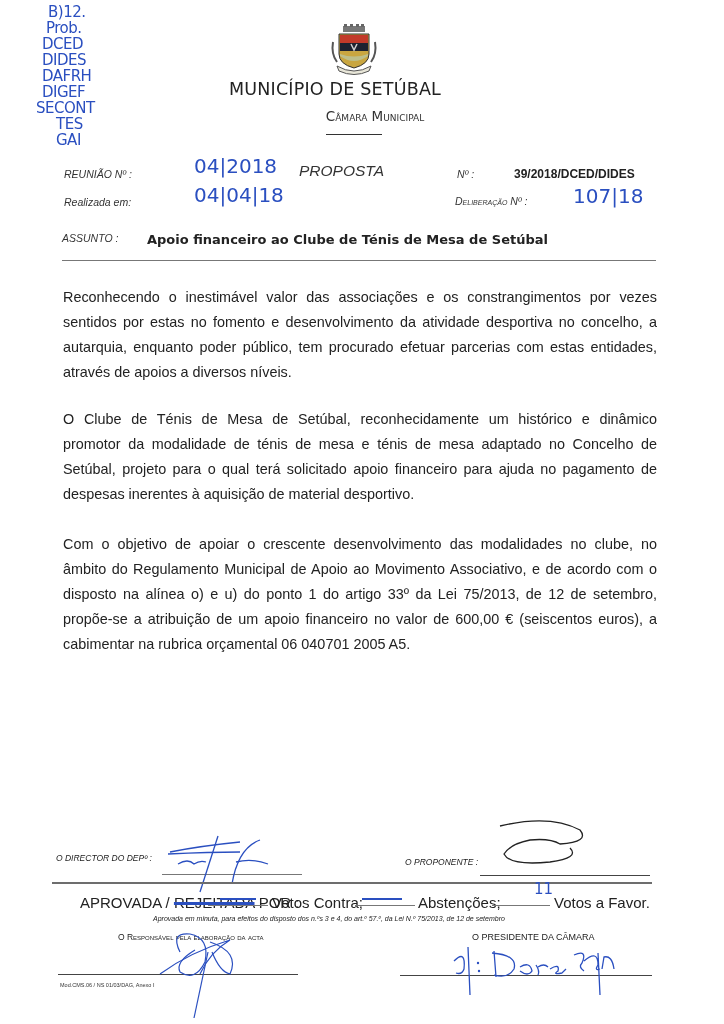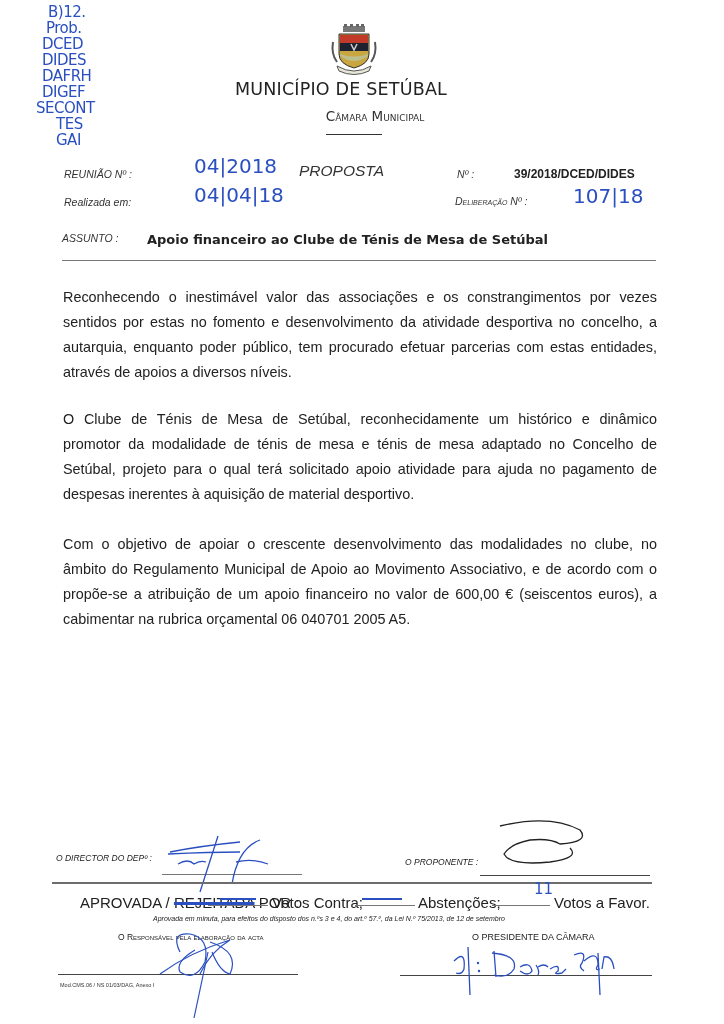--- a/index.html
+++ b/index.html
@@ -2,21 +2,21 @@
 <html><head>
   <meta charset="utf-8">
   <style>
     html, body { margin: 0; padding: 0; background: #ffffff; }
     body { width: 724px; height: 1024px; position: relative; overflow: hidden; font-family: "Liberation Sans", sans-serif; color: #1a1a1a; }
     .abs { position: absolute; }
     .hand { font-family: "DejaVu Sans", sans-serif; color: #2a4fc0; font-weight: normal; margin-left: 26px; }
     .margin-notes { left: 10px; top: 4px; width: 80px; line-height: 16px; font-size: 15px; letter-spacing: -0.5px; }
     .margin-notes div { white-space: nowrap; }
     .crest { left: 329px; top: 24px; width: 50px; height: 52px; }
-    .title1 { left: 8px; width: 636px; top: 79px; text-align: center; font-family: "DejaVu Sans", sans-serif; font-size: 17.5px; letter-spacing: 0.2px; color: #222; padding-left: 30px; box-sizing: border-box; }
+    .title1 { left: 2px; width: 636px; top: 79px; text-align: center; font-family: "DejaVu Sans", sans-serif; font-size: 17.5px; letter-spacing: 0.2px; color: #222; padding-left: 30px; box-sizing: border-box; }
     .title2 { left: 0; width: 724px; top: 108px; text-align: center; font-family: "DejaVu Sans", sans-serif; font-size: 13.5px; color: #333; padding-left: 26px; box-sizing: border-box; font-variant: small-caps; }
     .title-rule { left: 326px; top: 134px; width: 56px; height: 1px; background: #333; }
     .lbl-it { font-style: italic; font-size: 10.5px; color: #333; }
     .lbl-sc { font-style: italic; font-size: 10.5px; color: #333; font-variant: small-caps; }
     .proposta { left: 299px; top: 162px; font-style: italic; font-size: 15.5px; color: #333; }
     .refno { left: 514px; top: 167px; font-weight: bold; font-size: 12px; color: #222; }
     .hw-big { font-size: 20px; }
     .assunto-lbl { left: 62px; top: 232px; }
     .assunto-val { left: 147px; top: 232px; font-family: "DejaVu Sans", sans-serif; font-weight: bold; font-size: 13px; color: #222; }
     .assunto-rule { left: 62px; top: 260px; width: 594px; height: 1px; background: #777; }
@@ -82,26 +82,27 @@
 
 <div class="abs para" style="top:285px;">
   <span class="line">Reconhecendo o inestimável valor das associações e os constrangimentos por vezes</span>
   <span class="line">sentidos por estas no fomento e desenvolvimento da atividade desportiva no concelho, a</span>
   <span class="line">autarquia, enquanto poder público, tem procurado efetuar parcerias com estas entidades,</span>
   <span class="line last">através de apoios a diversos níveis.</span>
 </div>
 <div class="abs para" style="top:407px;">
   <span class="line">O Clube de Ténis de Mesa de Setúbal, reconhecidamente um histórico e dinâmico</span>
   <span class="line">promotor da modalidade de ténis de mesa e ténis de mesa adaptado no Concelho de</span>
-  <span class="line">Setúbal, projeto para o qual terá solicitado apoio atividade para ajuda no pagamento de</span>
+  <span class="line">Setúbal, projeto para o qual terá solicitado apoio financeiro para ajuda no pagamento de</span>
   <span class="line last">despesas inerentes à aquisição de material desportivo.</span>
 </div>
 <div class="abs para" style="top:532px;">
   <span class="line">Com o objetivo de apoiar o crescente desenvolvimento das modalidades no clube, no</span>
   <span class="line">âmbito do Regulamento Municipal de Apoio ao Movimento Associativo, e de acordo com o</span>
+  <span class="line">disposto na alínea o) e u) do ponto 1 do artigo 33º da Lei 75/2013, de 12 de setembro,</span>
   <span class="line">propõe-se a atribuição de um apoio financeiro no valor de 600,00 € (seiscentos euros), a</span>
   <span class="line last">cabimentar na rubrica orçamental 06 040701 2005 A5.</span>
 </div>
 
 <div class="abs small-it" style="left:56px; top:853px;">O DIRECTOR DO DEPº :</div>
 <div class="abs thin-rule" style="left:162px; top:874px; width:140px; background:#777;"></div>
 <svg class="sig" style="left:160px; top:832px;" width="110" height="60">
   <path d="M10 20 Q40 14 80 10 M8 22 Q50 20 80 20" stroke="#2a4fc0" stroke-width="1.4" fill="none"></path>
   <path d="M58 4 L40 60" stroke="#2a4fc0" stroke-width="1.3" fill="none"></path>
   <path d="M100 8 Q78 16 72 52" stroke="#2a4fc0" stroke-width="1.3" fill="none"></path>

